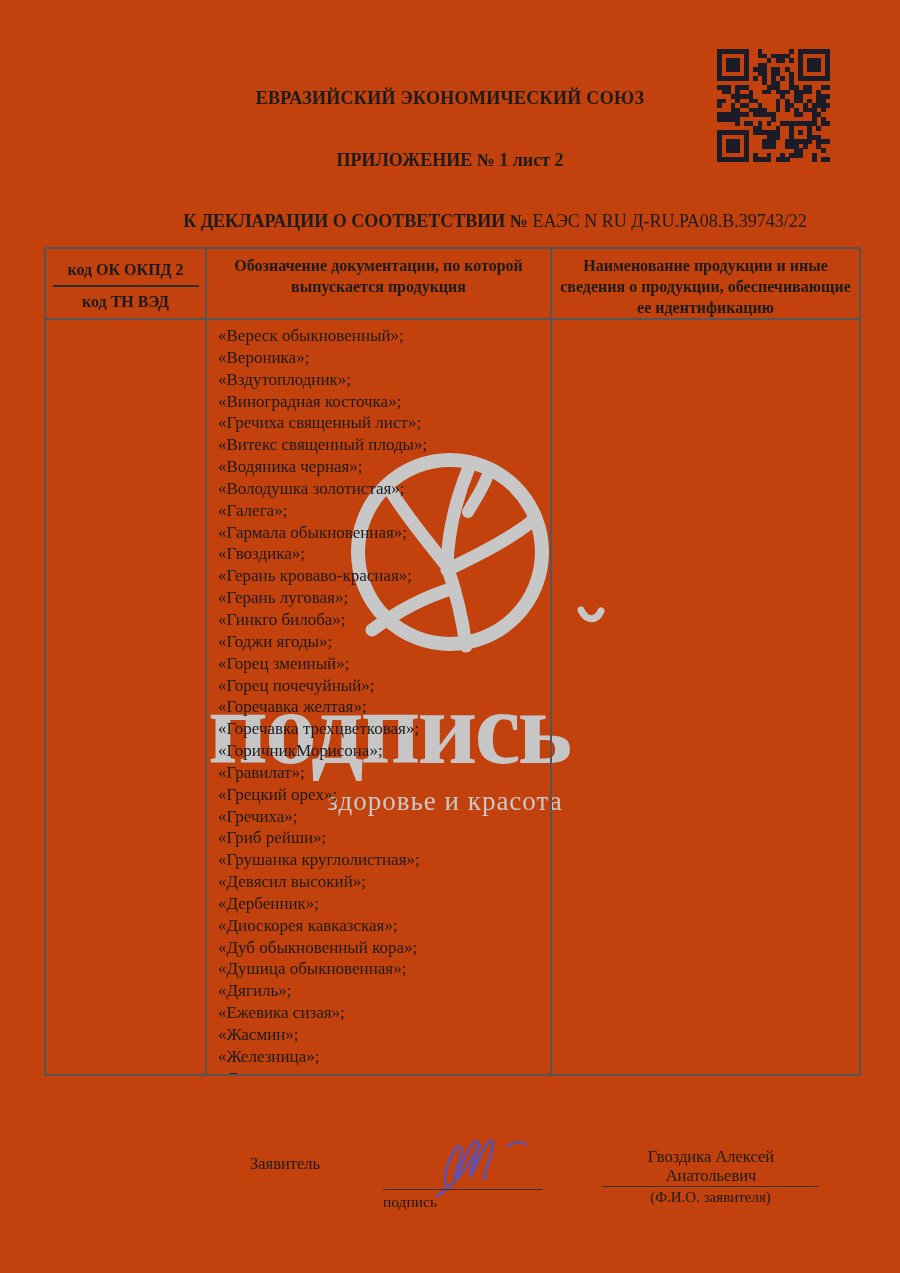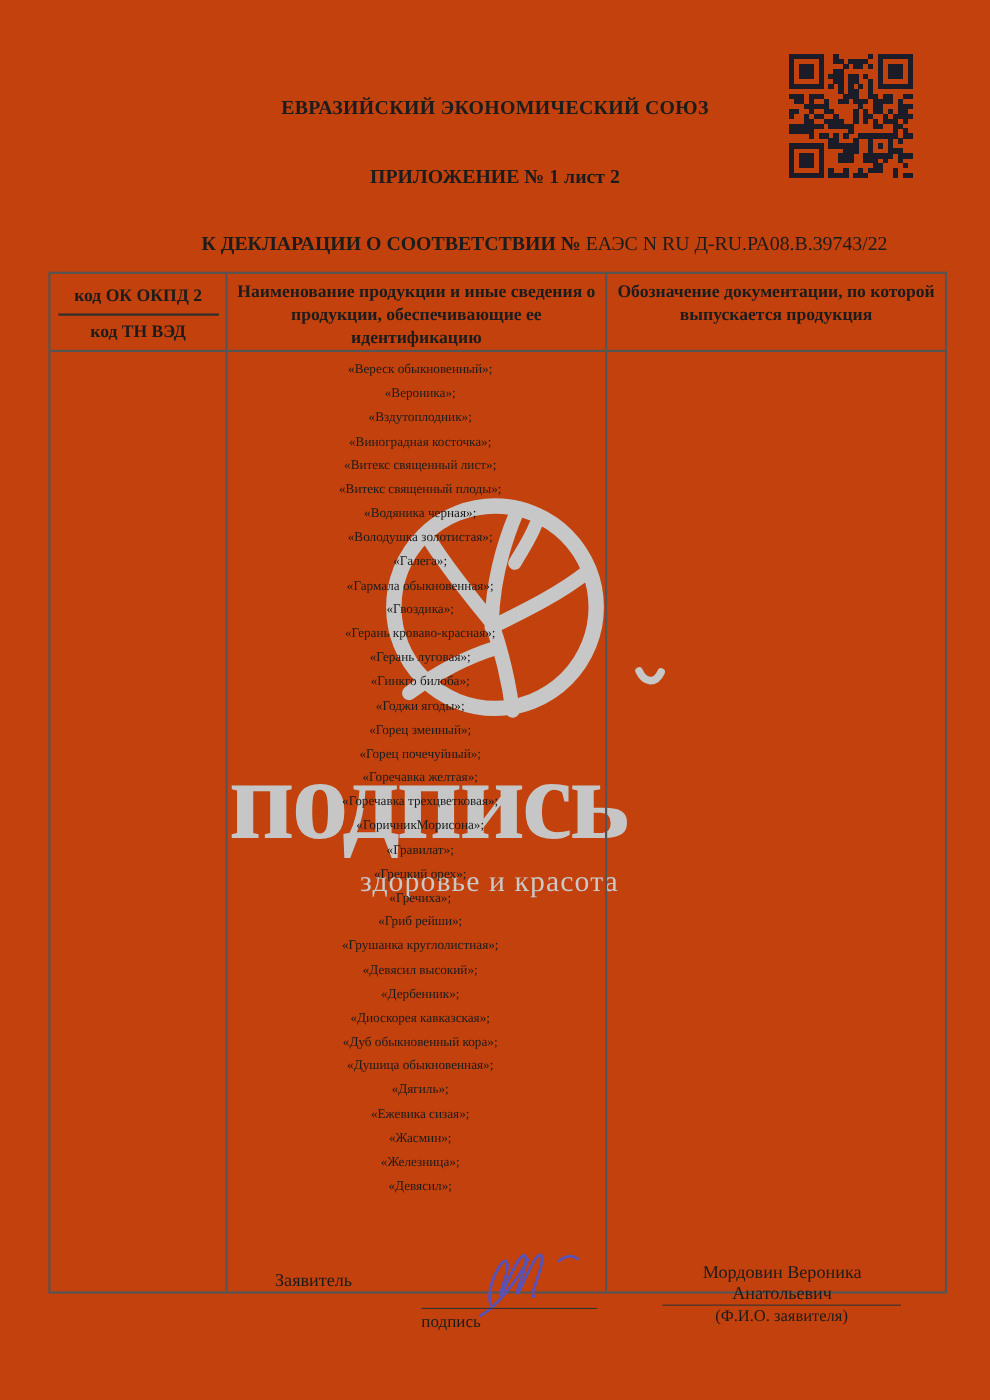--- a/index.html
+++ b/index.html
@@ -20,31 +20,31 @@
 
   
   .wm-logo{position:absolute;left:335px;top:438px;width:280px;height:230px;}
   .wm-title{position:absolute;left:208px;top:676px;width:560px;
       font-size:104px;font-weight:bold;letter-spacing:-3px;line-height:1;
       color:#c6c6c6;white-space:nowrap;}
   .wm-sub{position:absolute;left:250px;top:786px;width:390px;text-align:center;
       font-size:27px;letter-spacing:1px;color:#c9c9c9;}
 
   
-  .tbl{position:absolute;left:44px;top:247px;width:817px;height:929px;
+  .tbl{position:absolute;left:44px;top:247px;width:817px;height:829px;
        border:2px solid #555;box-sizing:border-box;display:grid;
        grid-template-columns:161px 345px auto;grid-template-rows:71px auto;}
   .cell{box-sizing:border-box;border-right:2px solid #555;}
   .cell:nth-child(3n){border-right:none;}
   .hcell{border-bottom:2px solid #555;font-weight:bold;font-size:16px;
          text-align:center;padding:6px 6px 0 6px;line-height:1.32;}
   .c1h .frac{height:0;border-top:2px solid #2e2e2e;width:146px;margin:5px auto 4px auto;}
   .c1h{padding-top:10px;}
-  .body-list{padding:5px 4px 0 11px;font-size:12px;line-height:21.85px;
-             overflow:hidden;text-align:center;}
+  .body-list{padding:5px 4px 0 11px;font-size:17px;line-height:21.85px;
+             overflow:hidden;text-align:left;}
 
   
   .f-label{position:absolute;left:250px;top:1154px;font-size:16.5px;}
   .sig-svg{position:absolute;left:420px;top:1134px;width:118px;height:64px;}
   .sig-line{position:absolute;left:383px;top:1189px;width:160px;border-top:1.6px solid #333;}
   .sig-cap{position:absolute;left:383px;top:1193px;width:160px;text-align:left;font-size:15.5px;}
   .name-blk{position:absolute;left:602px;top:1148px;width:218px;text-align:center;
             font-size:16.5px;line-height:1.14;}
   .name-line{position:absolute;left:602px;top:1186px;width:217px;border-top:1.6px solid #333;}
   .name-cap{position:absolute;left:602px;top:1189px;width:217px;text-align:center;font-size:15px;}
@@ -70,30 +70,30 @@
   </svg>
   <div class="wm-title">подпись</div>
   <div class="wm-sub">здоровье и красота</div>
 
   <div class="tbl">
     <div class="cell hcell c1h">
       <div>код ОК ОКПД 2</div>
       <div class="frac"></div>
       <div>код ТН ВЭД</div>
     </div>
+    <div class="cell hcell">Обозначение документации, по которой выпускается продукция</div>
     <div class="cell hcell">Наименование продукции и иные сведения о продукции, обеспечивающие ее идентификацию</div>
-    <div class="cell hcell">Обозначение документации, по которой выпускается продукция</div>
 
     <div class="cell"></div>
     <div class="cell body-list" id="product-list">
         <div>«Вереск обыкновенный»;</div>
         <div>«Вероника»;</div>
         <div>«Вздутоплодник»;</div>
         <div>«Виноградная косточка»;</div>
-        <div>«Витекс священный лист»;</div>
+        <div>«Гречиха священный лист»;</div>
         <div>«Витекс священный плоды»;</div>
         <div>«Водяника черная»;</div>
         <div>«Володушка золотистая»;</div>
         <div>«Галега»;</div>
         <div>«Гармала обыкновенная»;</div>
         <div>«Гвоздика»;</div>
         <div>«Герань кроваво-красная»;</div>
         <div>«Герань луговая»;</div>
         <div>«Гинкго билоба»;</div>
         <div>«Годжи ягоды»;</div>
@@ -439,17 +439,17 @@
   <div class="f-label">Заявитель</div>
 
   <svg class="sig-svg" viewBox="0 0 110 68" fill="none" stroke="#5a51b5" stroke-width="2.8" stroke-linecap="round">
     <path d="M20,55 C16,42 24,24 31,15 C36,9 38,17 34,30 C29,45 27,52 33,40 C40,25 46,11 51,8 C55,6 55,13 51,26 C46,40 43,50 48,41 C55,27 61,12 66,8 C70,5 71,11 67,24 C62,39 58,50 62,47"></path>
     <path d="M10,66 C26,57 44,34 56,12"></path>
     <path d="M86,13 C92,8 99,7 104,11"></path>
   </svg>
   <div class="sig-line"></div>
   <div class="sig-cap">подпись</div>
 
-  <div class="name-blk">Мордовин Вероника Анатольевич</div>
+  <div class="name-blk">Гвоздика Алексей Анатольевич</div>
   <div class="name-line"></div>
   <div class="name-cap">(Ф.И.О. заявителя)</div>
 
 </div>
 
 </body></html>

